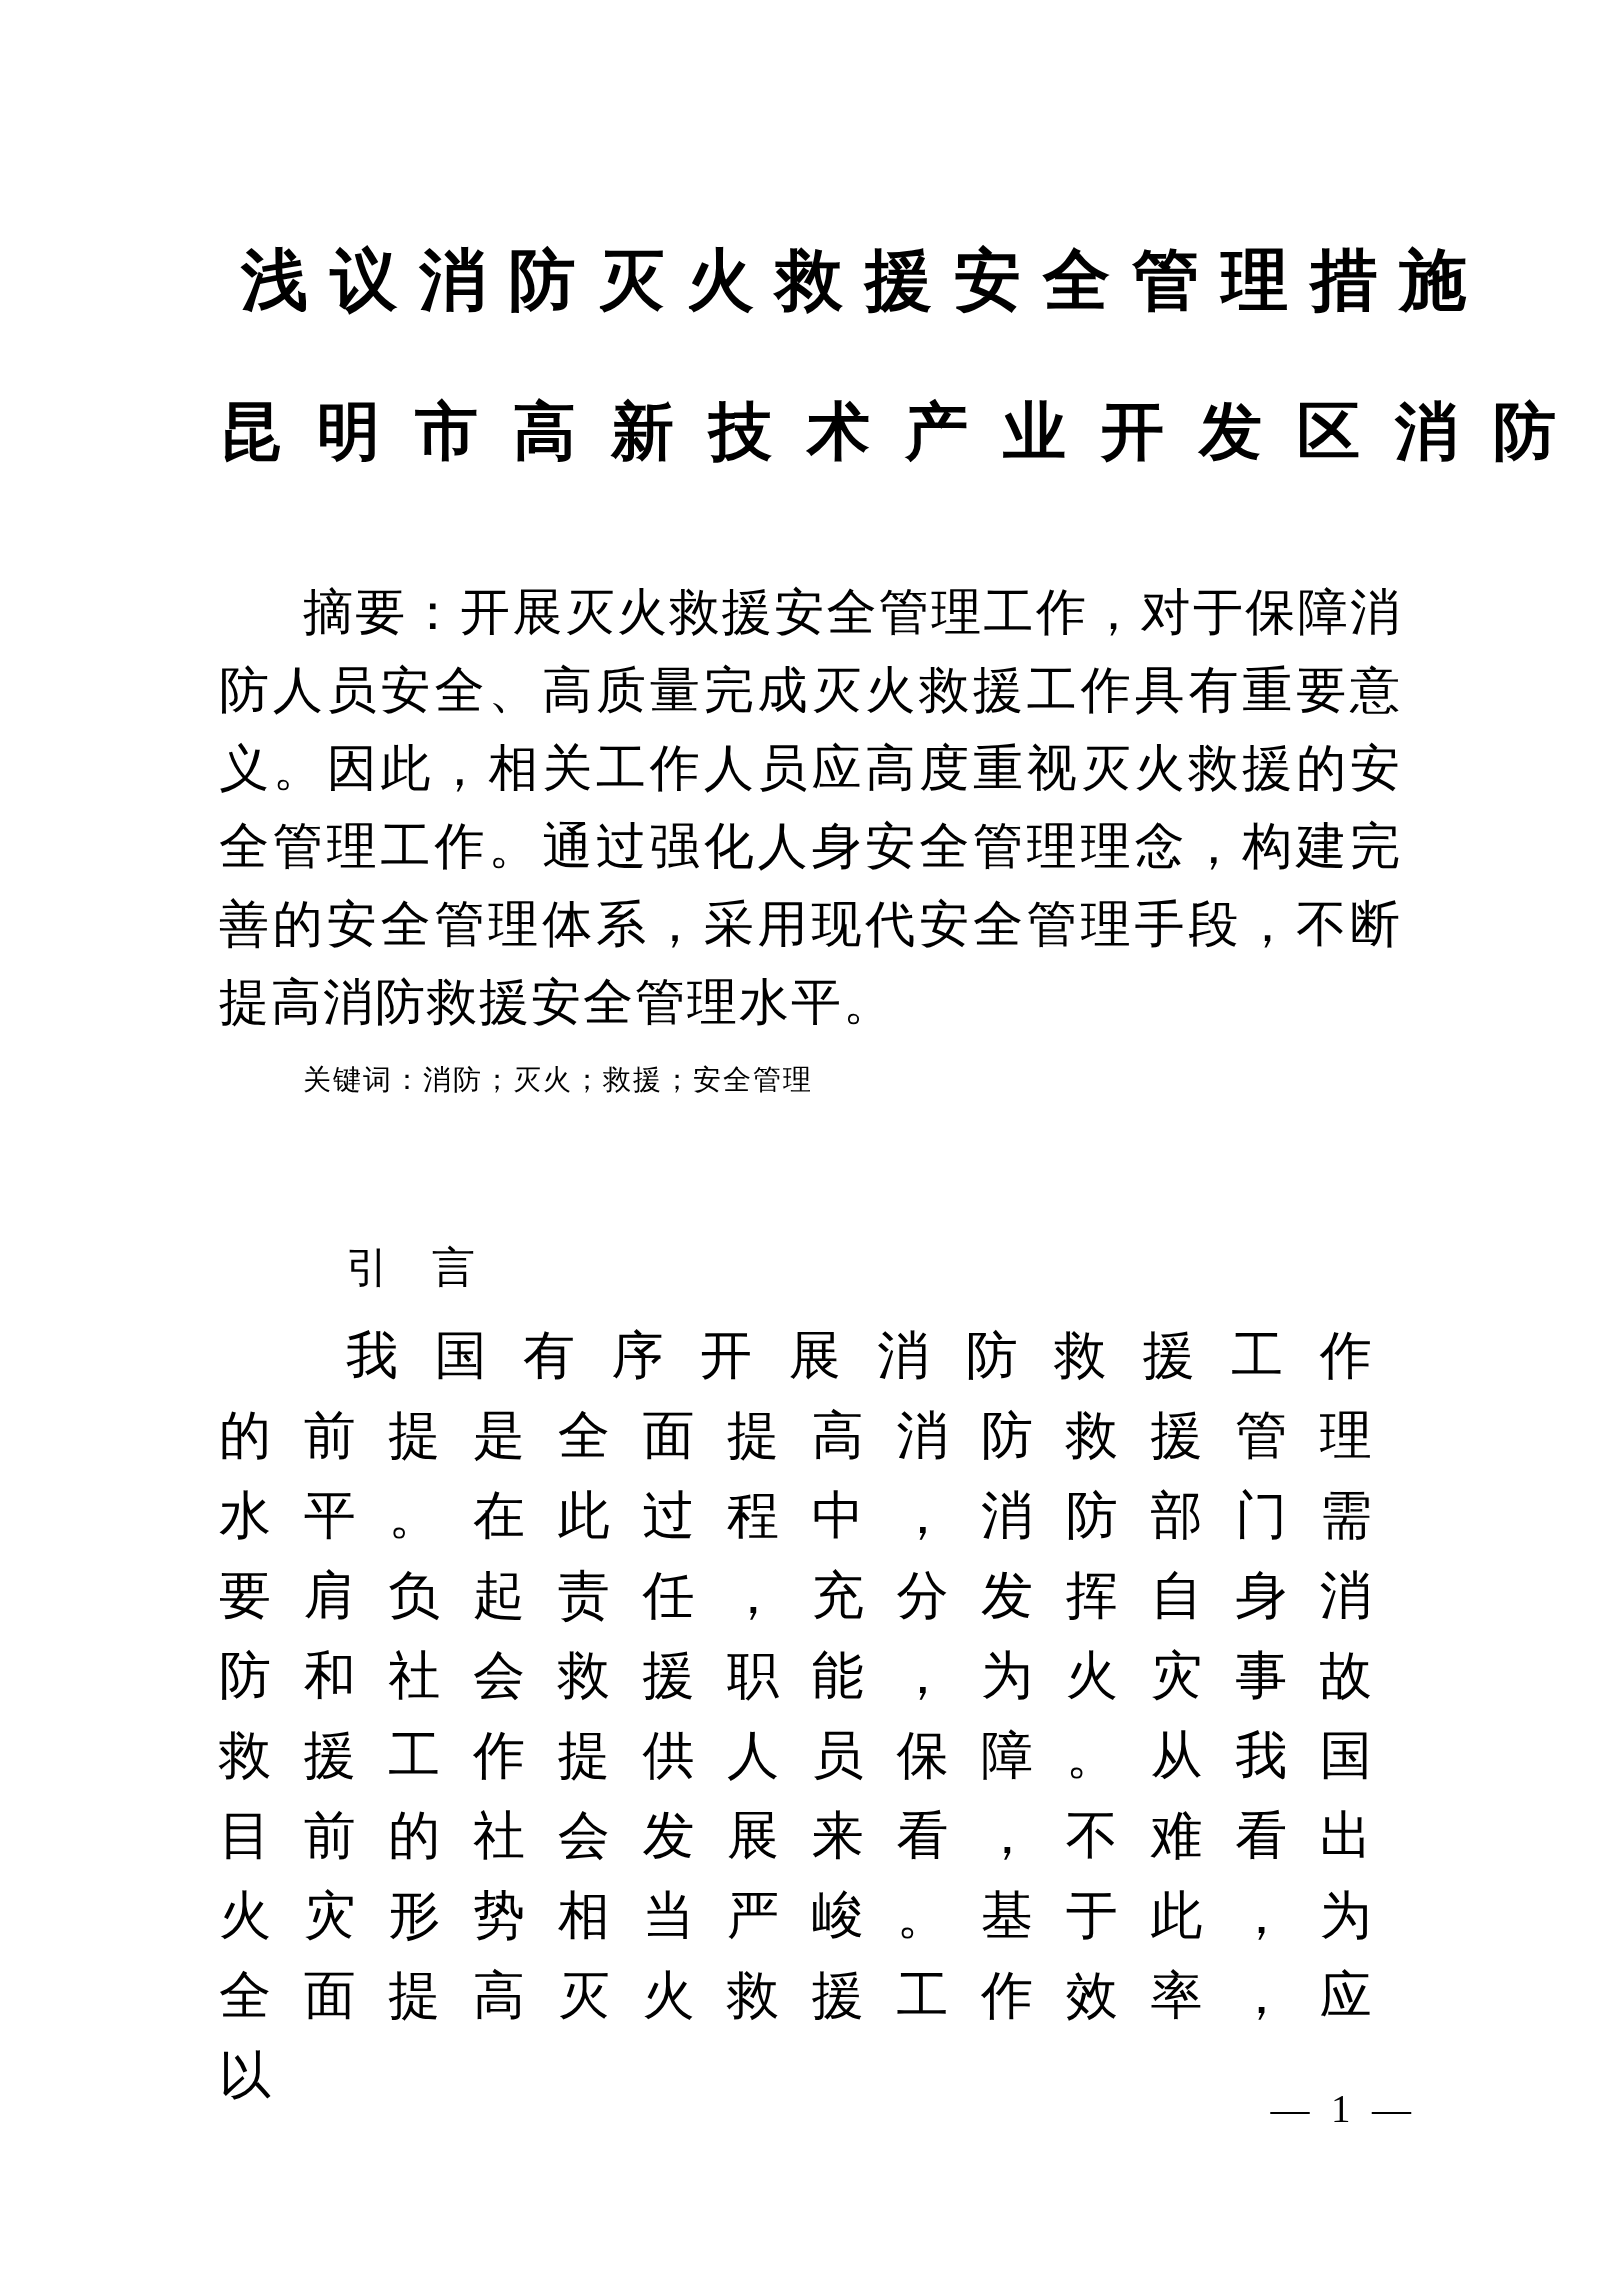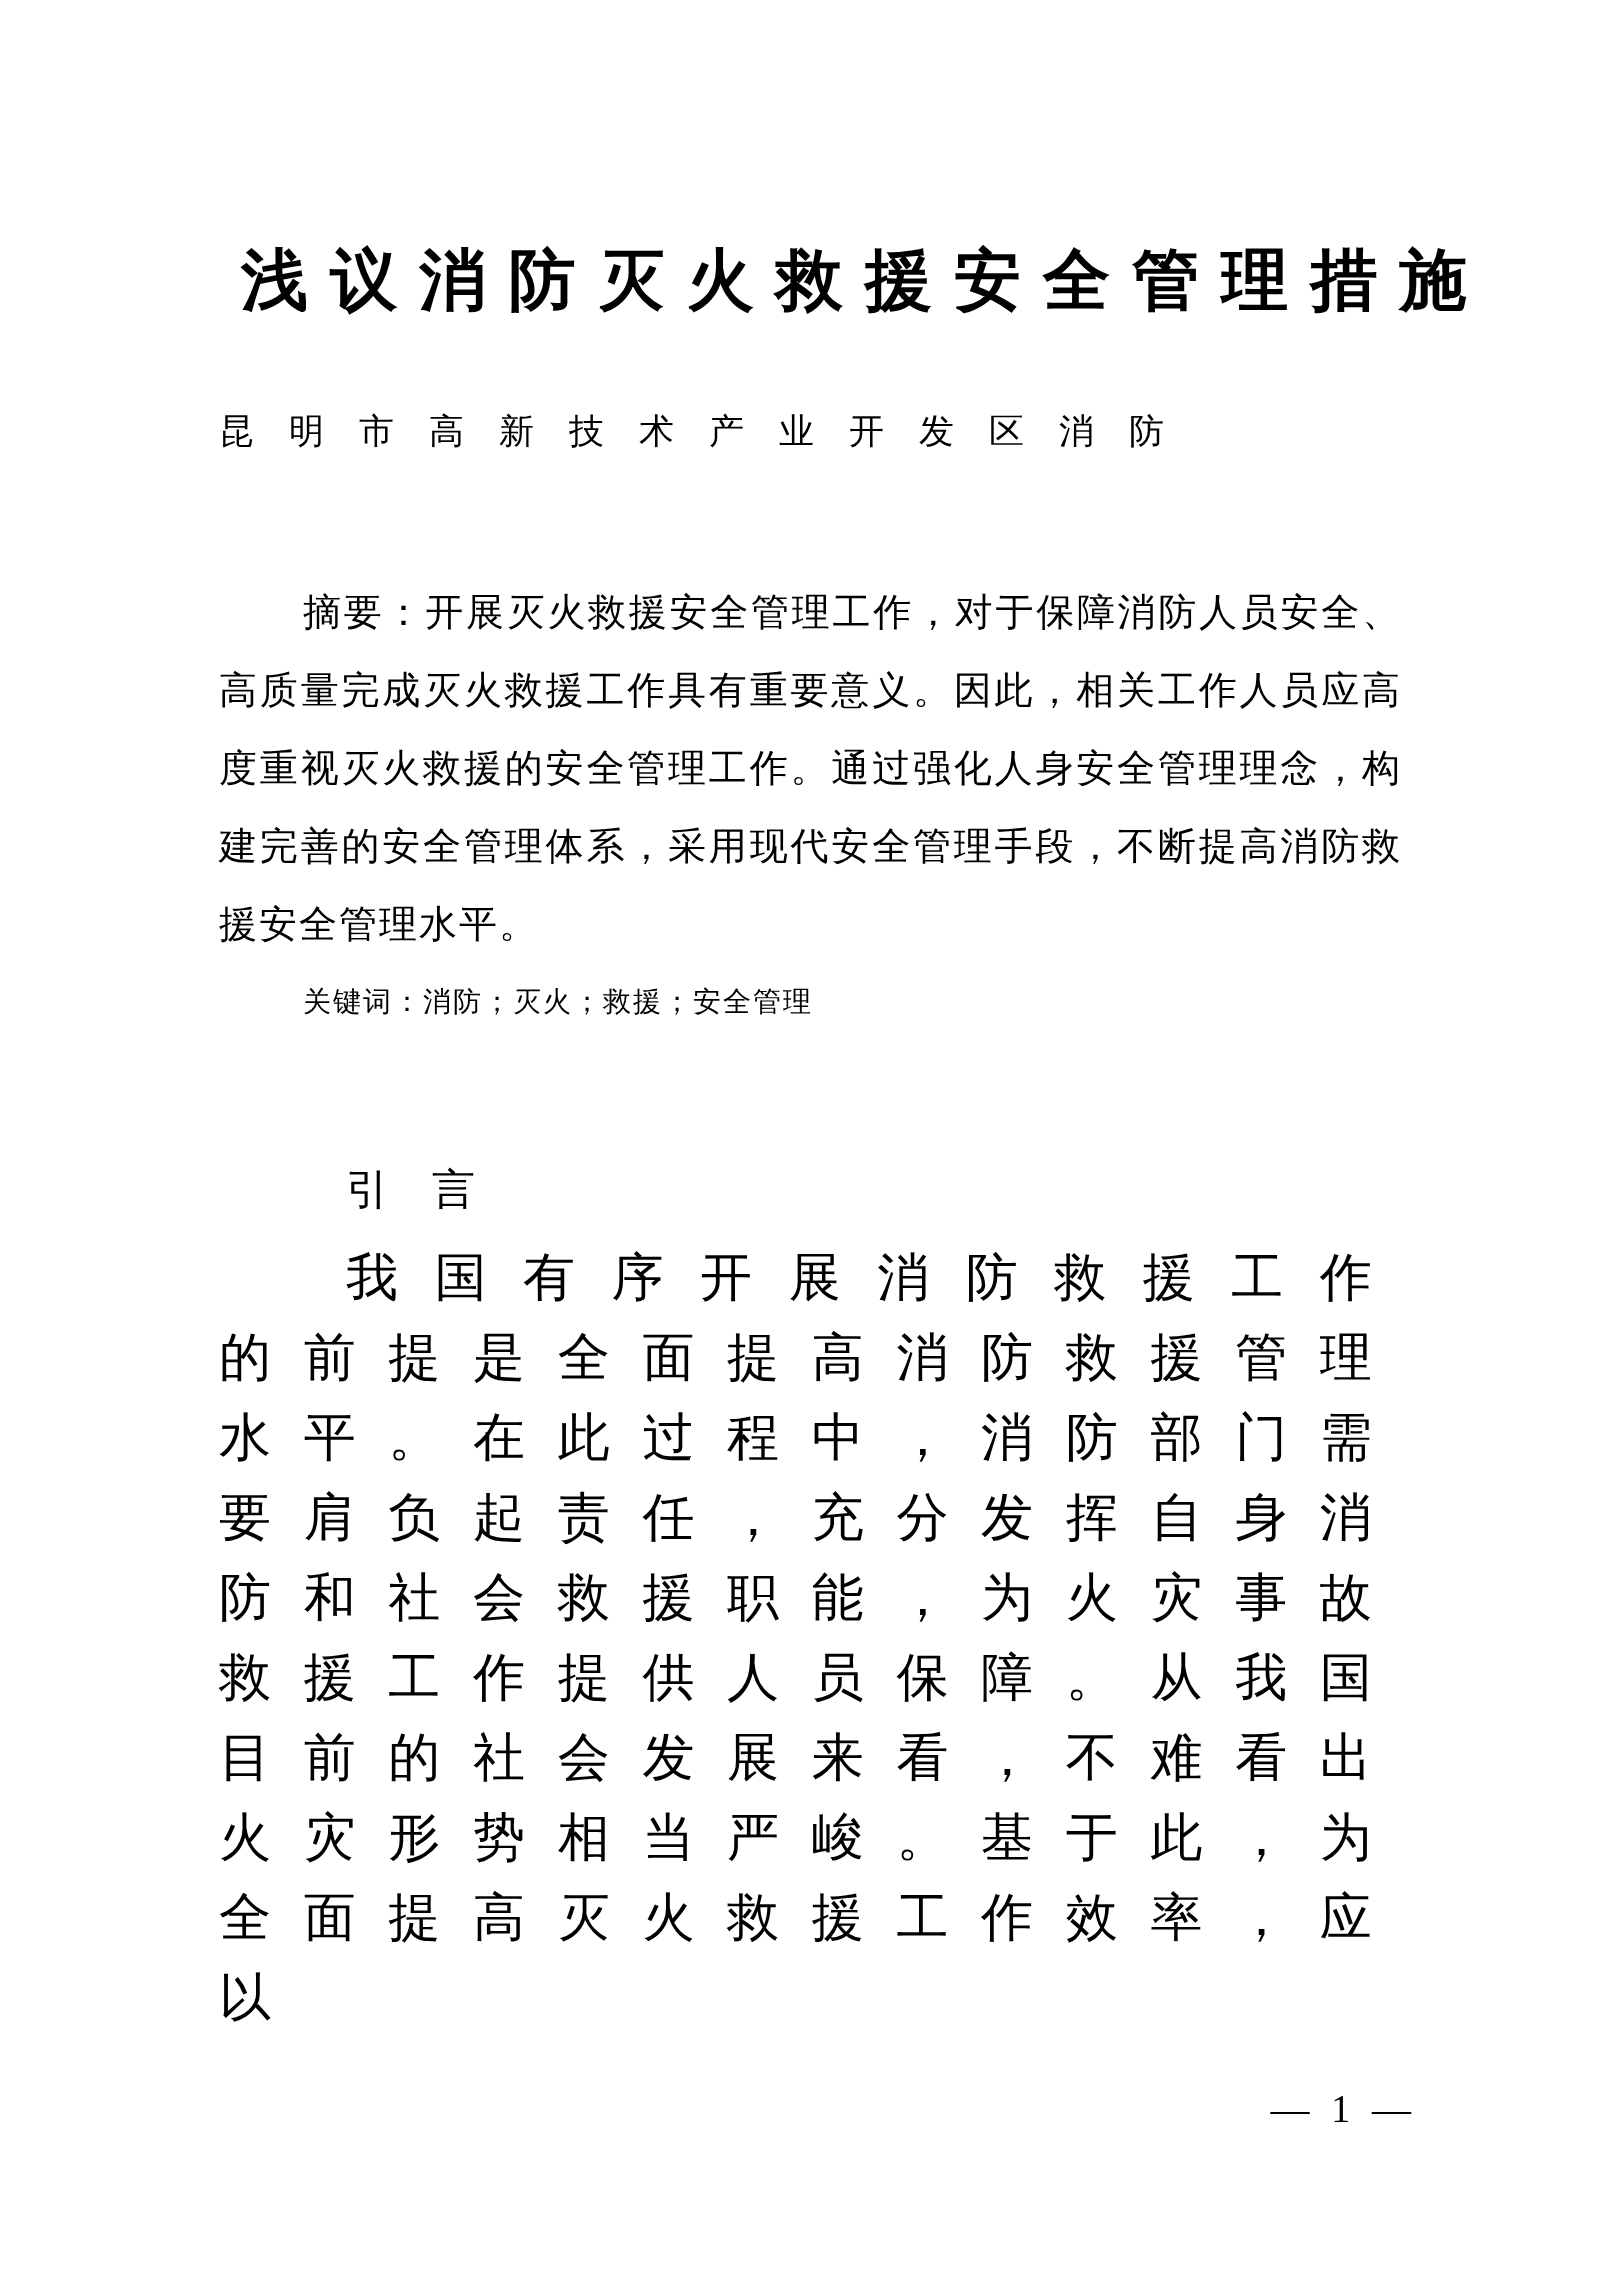--- a/index.html
+++ b/index.html
@@ -26,37 +26,37 @@
     font-size: 67px;
     line-height: 90px;
     letter-spacing: 0.33em;
     padding-left: 0.33em; 
     text-align: center;
     white-space: nowrap;
   }
   .author-block {
     margin-top: 59px;
     font-family: "Liberation Serif", "DejaVu Serif", serif;
-    font-size: 35px;
+    font-size: 63px;
     line-height: 96px;
-    font-weight: 400;
+    font-weight: 700;
   }
   .author-line-1 {
     letter-spacing: 35px;
     white-space: nowrap;
   }
   .author-line-2 {
     letter-spacing: 27.4px;
     padding-left: 59px;
     white-space: nowrap;
   }
   .abstract {
     margin: 93px 0 0 0;
     font-family: "Liberation Sans", "DejaVu Sans", sans-serif;
-    font-size: 38px;
+    font-size: 50px;
     line-height: 78px;
     letter-spacing: 2px;
     text-align: justify;
     text-justify: inter-character;
     text-indent: 84px;
   }
   .keywords {
     margin: 0;
     font-family: "Liberation Sans", "DejaVu Sans", sans-serif;
     font-size: 28px;

